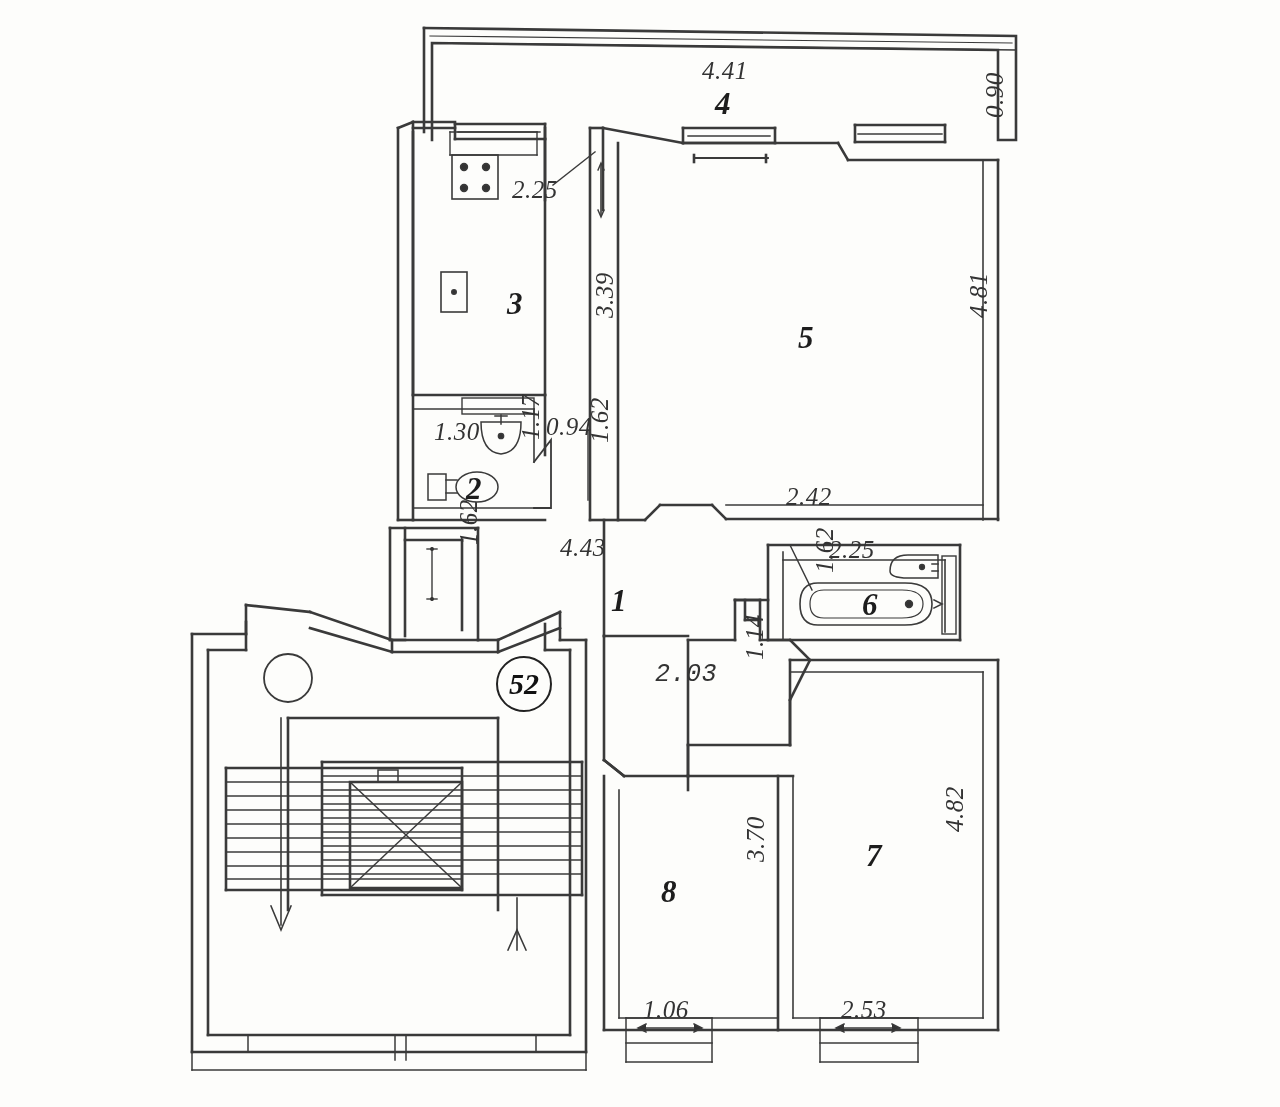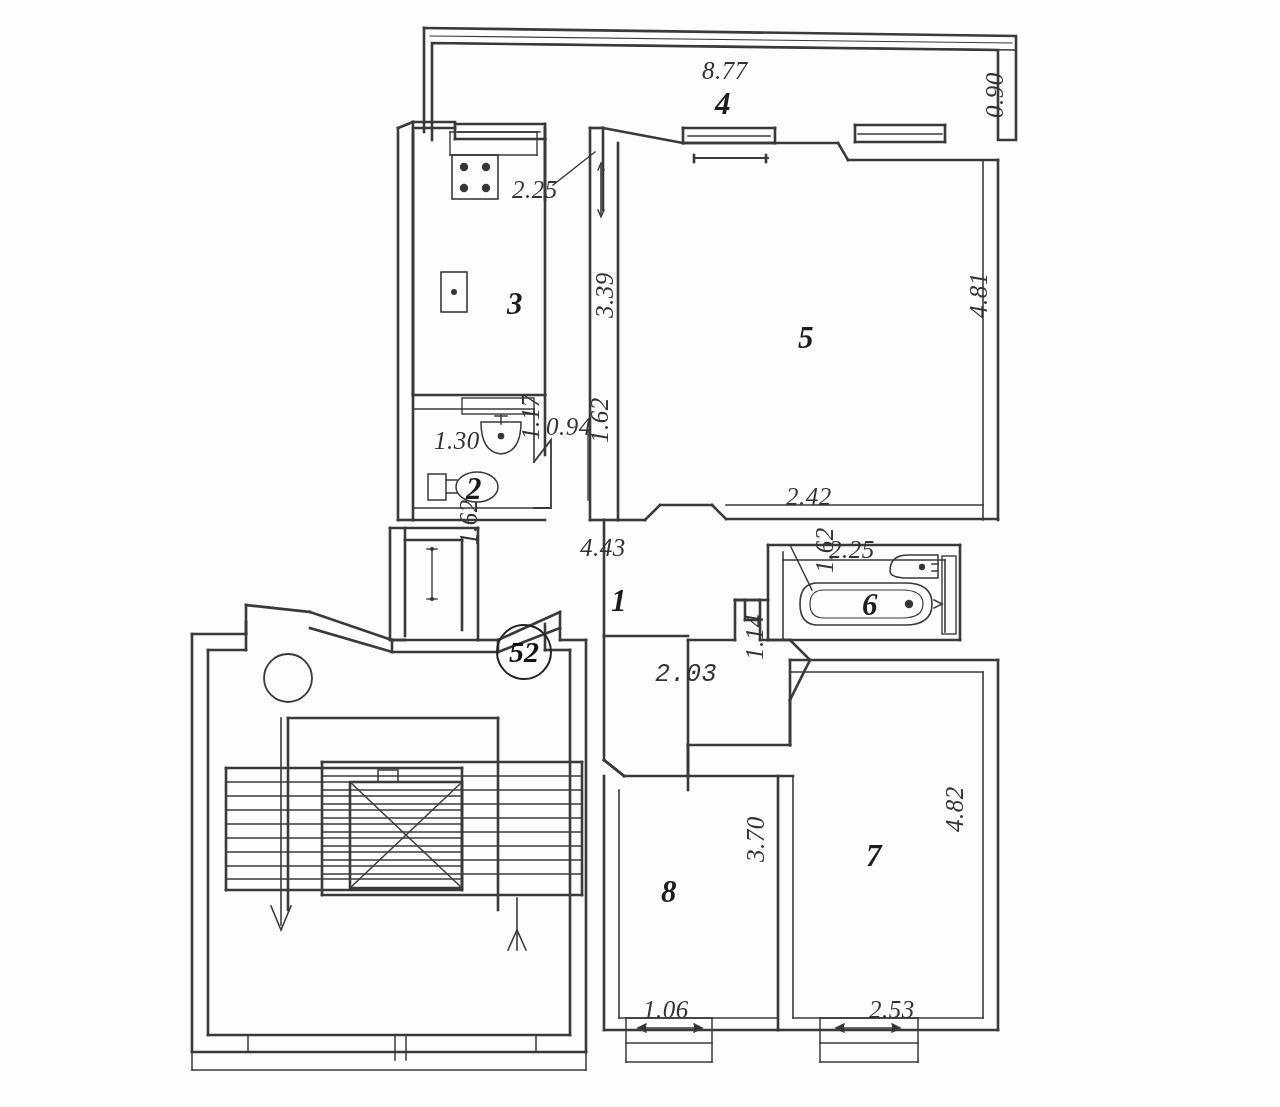--- a/index.html
+++ b/index.html
@@ -378,37 +378,37 @@
 
 <div class="lbl roomnum" style="left:611px;top:585px;">1</div>
 <div class="lbl roomnum" style="left:466px;top:473px;">2</div>
 <div class="lbl roomnum" style="left:507px;top:288px;">3</div>
 <div class="lbl roomnum" style="left:715px;top:88px;">4</div>
 <div class="lbl roomnum" style="left:798px;top:322px;">5</div>
 <div class="lbl roomnum" style="left:862px;top:589px;">6</div>
 <div class="lbl roomnum" style="left:866px;top:840px;">7</div>
 <div class="lbl roomnum" style="left:661px;top:876px;">8</div>
 
-<div class="lbl dim" style="left:702px;top:58px;">8.77</div>
+<div class="lbl dim" style="left:702px;top:58px;">4.41</div>
 <div class="lbl dim" style="left:512px;top:177px;">2.25</div>
-<div class="lbl dim" style="left:434px;top:428px;">1.30</div>
+<div class="lbl dim" style="left:434px;top:419px;">1.30</div>
 <div class="lbl dim" style="left:546px;top:414px;">0.94</div>
-<div class="lbl dim" style="left:580px;top:535px;">4.43</div>
+<div class="lbl dim" style="left:560px;top:535px;">4.43</div>
 <div class="lbl dim" style="left:786px;top:484px;">2.42</div>
 <div class="lbl dim" style="left:829px;top:537px;">2.25</div>
 <div class="lbl dim" style="left:655px;top:662px;font-family:Liberation Mono, monospace;">2.03</div>
 <div class="lbl dim" style="left:643px;top:997px;">1.06</div>
-<div class="lbl dim" style="left:841px;top:997px;margin-left:28px;">2.53</div>
+<div class="lbl dim" style="left:841px;top:997px;">2.53</div>
 
 <div class="lbl dim vert" style="left:982px;top:118px;">0.90</div>
 <div class="lbl dim vert" style="left:592px;top:318px;">3.39</div>
 <div class="lbl dim vert" style="left:518px;top:440px;">1.17</div>
 <div class="lbl dim vert" style="left:587px;top:443px;">1.62</div>
 <div class="lbl dim vert" style="left:456px;top:545px;">1.62</div>
 <div class="lbl dim vert" style="left:966px;top:318px;">4.81</div>
 <div class="lbl dim vert" style="left:812px;top:573px;">1.62</div>
 <div class="lbl dim vert" style="left:742px;top:660px;">1.14</div>
 <div class="lbl dim vert" style="left:743px;top:862px;">3.70</div>
 <div class="lbl dim vert" style="left:942px;top:832px;">4.82</div>
 
-<div class="badge" style="left:496px;top:624px;">52</div>
+<div class="badge" style="left:496px;top:656px;">52</div>
 
 </div>
 
 </body></html>

